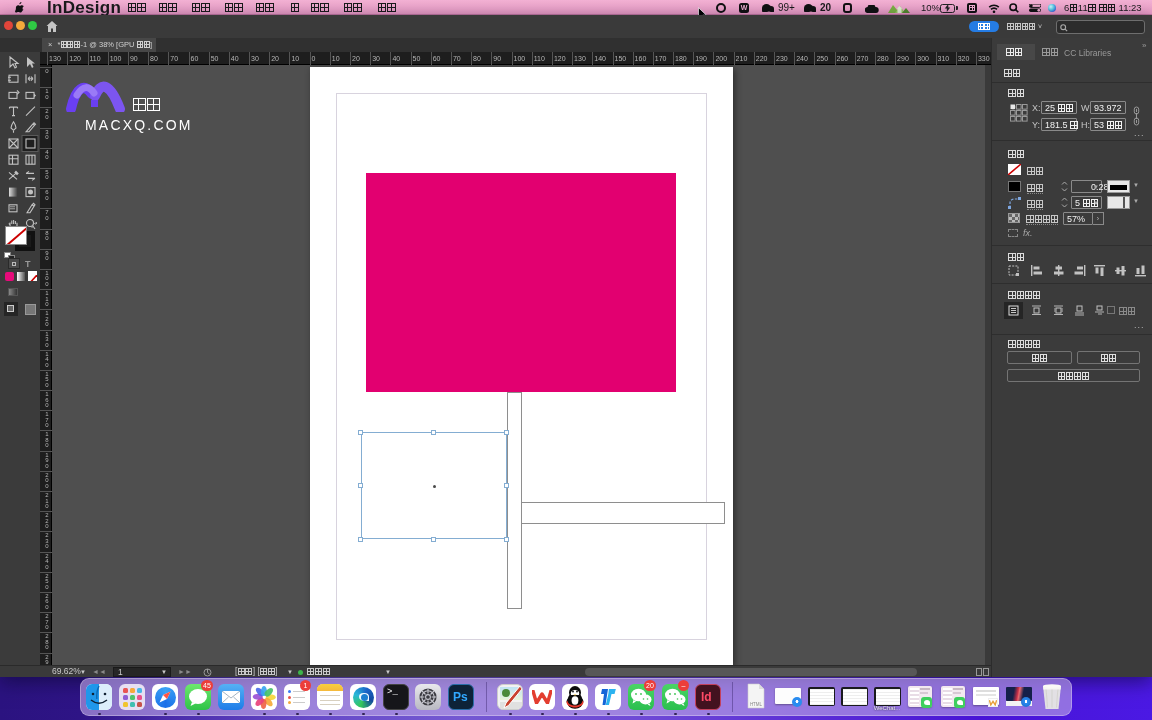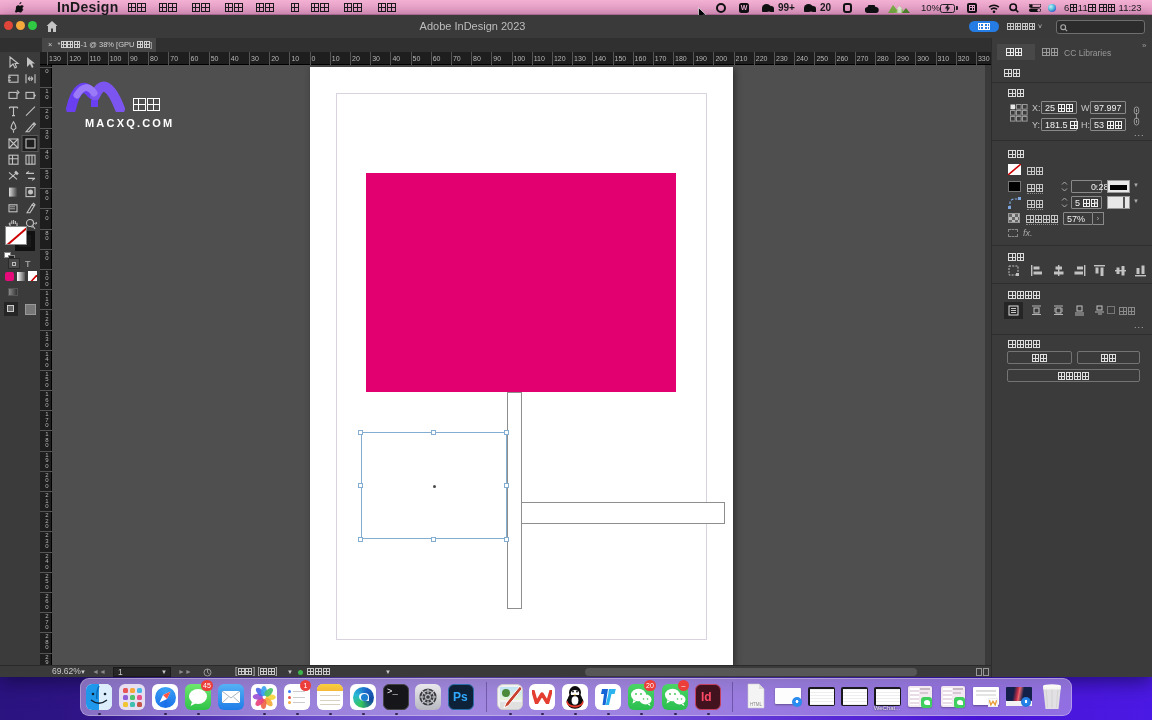--- a/index.html
+++ b/index.html
@@ -5,35 +5,35 @@
 .a{position:absolute}
 .g{display:inline-block;width:.8em;height:.82em;border:1px solid currentColor;position:relative;vertical-align:-.08em;margin:0 .05em}
 .g:before{content:"";position:absolute;left:0;right:0;top:42%;border-top:1px solid currentColor}
 .g:after{content:"";position:absolute;top:0;bottom:0;left:42%;border-left:1px solid currentColor}
 </style></head><body>
 <div class="a" style="left:0;top:0;width:1152px;height:720px;background:linear-gradient(90deg,#2b1380 0%,#2e1486 7%,#4a2cab 15%,#664ac8 27%,#7458d2 40%,#6f4ad6 55%,#5b2ed6 70%,#4814d6 85%,#4b19e4 100%)"></div>
 <div class="a" style="left:0;top:0;width:1152px;height:15px;background:linear-gradient(#f4b2d5,#eb9cc6);box-shadow:inset 0 -1px 0 rgba(150,80,120,.45);color:#1b1b1b;font-size:11px;line-height:15px">
 <svg class="a" style="left:15px;top:2px" width="10" height="11" viewBox="0 0 10 11">
       <path fill="#111" d="M7.1 0c.1.7-.2 1.3-.6 1.8-.4.5-1 .8-1.6.8-.1-.6.2-1.3.6-1.7C5.9.4 6.6.1 7.1 0zM9.3 8.1c-.3.7-.5 1-.9 1.6-.6.9-1.4 2-2.4 2-.9 0-1.1-.6-2.3-.6-1.2 0-1.5.6-2.3.6C.4 11.7-.3 10.7.3 9.8 1 8.7 1 7.5 1 6.5c0-1.9 1.2-2.9 2.4-2.9.9 0 1.4.6 2.1.6.7 0 1.1-.6 2.1-.6.8 0 1.6.4 2.2 1.2-1.9 1-1.6 3.7-.5 4.3z" transform="scale(.9)"></path>
     </svg>
-<b class="a" style="left:57px;font-size:14px;letter-spacing:.3px">InDesign</b>
+<b class="a" style="left:47px;font-size:17px;letter-spacing:.3px">InDesign</b>
 <span class="a" style="left:127px"><i class="g"></i><i class="g"></i></span>
 <span class="a" style="left:158px"><i class="g"></i><i class="g"></i></span>
 <span class="a" style="left:191px"><i class="g"></i><i class="g"></i></span>
 <span class="a" style="left:224px"><i class="g"></i><i class="g"></i></span>
 <span class="a" style="left:255px"><i class="g"></i><i class="g"></i></span>
 <span class="a" style="left:290px"><i class="g"></i></span>
 <span class="a" style="left:310px"><i class="g"></i><i class="g"></i></span>
 <span class="a" style="left:343px"><i class="g"></i><i class="g"></i></span>
 <span class="a" style="left:377px"><i class="g"></i><i class="g"></i></span>
 <div class="a" style="left:716px;top:3px;width:10px;height:10px;border:2.6px solid #111;border-radius:50%"></div>
 <div class="a" style="left:739px;top:2.5px;width:10px;height:10px;background:#111;border-radius:2.5px;color:#f3b0d3;font-size:7px;font-weight:bold;text-align:center;line-height:10px">W</div>
 <div class="a" style="left:762px;top:3.5px;width:9px;height:8px;background:#111;border-radius:50% 50% 50% 10%"></div>
     <div class="a" style="left:768px;top:6px;width:6px;height:5.5px;background:#111;border-radius:50% 50% 10% 50%"></div>
-<span class="a" style="left:778px;font-size:10px;font-weight:bold">99+</span>
+<span class="a" style="left:778px;font-size:10px;font-weight:normal">99+</span>
 <div class="a" style="left:804px;top:3.5px;width:9px;height:8px;background:#111;border-radius:50% 50% 50% 10%"></div>
     <div class="a" style="left:810px;top:6px;width:6px;height:5.5px;background:#111;border-radius:50% 50% 10% 50%"></div>
 <span class="a" style="left:820px;font-size:10px;font-weight:bold">20</span>
 <div class="a" style="left:843px;top:2.5px;width:9px;height:10px;border:2.6px solid #111;border-radius:3px"></div>
 <svg class="a" style="left:865px;top:4.5px" width="14" height="8" viewBox="0 0 14 8">
       <path fill="#111" d="M3 8a3 3 0 0 1-.4-6A4 4 0 0 1 10.4 2 2.8 2.8 0 0 1 11 8z"></path>
     </svg>
 <svg class="a" style="left:888px;top:3.5px" width="22" height="9" viewBox="0 0 22 9">
       <path fill="#7cb342" d="M0 9 5 1l4 5 2 3z"></path>
       <path fill="#9ccc65" d="M7 9l5-7 5 7z"></path>
@@ -69,21 +69,20 @@
     </svg>
 </div>
 <div class="a" style="left:0;top:15px;width:1152px;height:662px;background:#3a3a3a;box-shadow:0 5px 18px rgba(10,5,40,.55)"></div>
 <div class="a" style="left:0;top:15px;width:1152px;height:23px;background:#3a3a3a">
 <div class="a" style="left:4px;top:6px;width:9px;height:9px;border-radius:50%;background:#e0453a"></div>
 <div class="a" style="left:16px;top:6px;width:9px;height:9px;border-radius:50%;background:#f5a93b"></div>
 <div class="a" style="left:28px;top:6px;width:9px;height:9px;border-radius:50%;background:#2fc944"></div>
 <svg class="a" style="left:46px;top:6px" width="12" height="11" viewBox="0 0 11 11">
       <path fill="#c4c4c4" d="M5.5 0 0 5h1.5v6h3V7.5h2V11h3V5H11z"></path>
     </svg>
-<div class="a" style="left:0;width:945px;text-align:center;font-size:11px;line-height:23px;color:#bdbdbd">Adobe InDesign 2023</div>
 <div class="a" style="left:969px;top:6px;width:30px;height:11px;border-radius:6px;background:#257ce4;color:#fff;font-size:7.5px;text-align:center;line-height:11px;letter-spacing:0"><i class="g"></i><i class="g"></i></div>
 <span class="a" style="left:1007px;top:7px;font-size:8px;color:#c6c6c6"><i class="g"></i><i class="g"></i><i class="g"></i><i class="g"></i> <span style="font-size:7px">˅</span></span>
 <div class="a" style="left:1056px;top:4.5px;width:89px;height:14px;background:#2c2c2c;border:1px solid #6e6e6e;border-radius:3px">
       <svg class="a" style="left:3px;top:3px" width="8" height="8" viewBox="0 0 10 10">
         <circle cx="4" cy="4" r="3" fill="none" stroke="#aaa" stroke-width="1.4"></circle>
         <path d="M6.3 6.3 9 9" stroke="#aaa" stroke-width="1.4"></path>
       </svg>
     </div>
 </div>
 <div class="a" style="left:0;top:38px;width:991px;height:14px;background:#303030"></div>
@@ -245,21 +244,21 @@
 <div class="a" style="left:40px;top:652.5px;width:12px;height:1px;background:#555"></div>
 <div class="a" style="left:43px;top:654.5px;font-size:6px;color:#b5b5b5;line-height:5.5px;width:8px;text-align:center">2<br>9<br>0</div>
 <div class="a" style="left:52px;top:65px;width:933px;height:600px;background:#4f4f4f;overflow:hidden">
 <svg class="a" style="left:13px;top:14px" width="62" height="33" viewBox="0 0 62 33">
       <path fill="none" stroke="#6a3ff2" stroke-width="10" stroke-linecap="round" d="M6 30 C 11 8, 19 4, 27 15"></path>
       <path fill="none" stroke="#7c55f0" stroke-width="10" stroke-linecap="round" d="M30 17 C 36 2, 45 4, 55 30"></path>
       <path fill="none" stroke="#9a7af6" stroke-width="7" stroke-linecap="round" d="M12 16 C 18 6, 24 7, 29 14"></path>
       <rect x="26" y="21" width="7" height="7" fill="#6a3ff2"></rect>
     </svg>
 <span class="a" style="left:80px;top:31px;color:#fff;font-size:16px;font-weight:bold"><i class="g"></i><i class="g"></i></span>
-<span class="a" style="left:33px;top:52px;color:#fff;font-size:11px;font-weight:bold;letter-spacing:2.2px">MACXQ.COM</span>
+<span class="a" style="left:33px;top:52px;color:#fff;font-size:14px;font-weight:normal;letter-spacing:2.2px">MACXQ.COM</span>
 <div class="a" style="left:258px;top:2px;width:423px;height:599px;background:#fff;box-shadow:2px 2px 7px rgba(0,0,0,.45)"></div>
 <div class="a" style="left:284px;top:28px;width:371px;height:547px;border:1px solid #d8d3de"></div>
 <div class="a" style="left:454.5px;top:327px;width:15px;height:217px;background:#fff;border:1px solid #8e8e8e"></div>
 <div class="a" style="left:468.5px;top:437px;width:204px;height:22px;background:#fff;border:1px solid #8e8e8e"></div>
 <div class="a" style="left:314px;top:108px;width:310px;height:219px;background:#e20070"></div>
 <div class="a" style="left:308.5px;top:367px;width:146px;height:107px;border:1px solid #84add2"></div>
 <div class="a" style="left:306px;top:364.5px;width:5px;height:5px;background:#fff;border:1px solid #84add2"></div>
 <div class="a" style="left:306px;top:418px;width:5px;height:5px;background:#fff;border:1px solid #84add2"></div>
 <div class="a" style="left:306px;top:471.5px;width:5px;height:5px;background:#fff;border:1px solid #84add2"></div>
 <div class="a" style="left:379px;top:364.5px;width:5px;height:5px;background:#fff;border:1px solid #84add2"></div>
@@ -415,21 +414,21 @@
 <rect x="6.5" y="6.5" width="4.6" height="4.6" fill="none" stroke="#9a9a9a"></rect>
 <rect x="12.5" y="6.5" width="4.6" height="4.6" fill="none" stroke="#9a9a9a"></rect>
 <rect x="0.5" y="12.5" width="4.6" height="4.6" fill="none" stroke="#9a9a9a"></rect>
 <rect x="6.5" y="12.5" width="4.6" height="4.6" fill="none" stroke="#9a9a9a"></rect>
 <rect x="12.5" y="12.5" width="4.6" height="4.6" fill="none" stroke="#9a9a9a"></rect>
 <path d="M5 3h2M11 3h2M5 9h2M11 9h2M5 15h2M11 15h2M3 5v2M3 11v2M9 5v2M9 11v2M15 5v2M15 11v2" stroke="#9a9a9a" stroke-width=".7"></path>
     </svg>
 <span class="a" style="left:40px;top:65px">X:</span>
 <div class="a" style="left:49px;top:63px;width:36px;height:13px;border:1px solid #8a8a8a;border-radius:1px;color:#f2f2f2;line-height:12px"><span style="margin-left:3px;white-space:nowrap">25 <i class="g"></i><i class="g"></i></span></div>
 <span class="a" style="left:89px;top:65px">W:</span>
-<div class="a" style="left:98px;top:63px;width:36px;height:13px;border:1px solid #8a8a8a;border-radius:1px;color:#f2f2f2;line-height:12px"><span style="margin-left:3px;white-space:nowrap">97.997</span></div>
+<div class="a" style="left:98px;top:63px;width:36px;height:13px;border:1px solid #8a8a8a;border-radius:1px;color:#f2f2f2;line-height:12px"><span style="margin-left:3px;white-space:nowrap">93.972</span></div>
 <span class="a" style="left:40px;top:82px">Y:</span>
 <div class="a" style="left:49px;top:80px;width:36px;height:13px;border:1px solid #8a8a8a;border-radius:1px;color:#f2f2f2;line-height:12px"><span style="margin-left:3px;white-space:nowrap">181.5 <i class="g" style="margin-right:-6px"></i></span></div>
 <span class="a" style="left:89px;top:82px">H:</span>
 <div class="a" style="left:98px;top:80px;width:36px;height:13px;border:1px solid #8a8a8a;border-radius:1px;color:#f2f2f2;line-height:12px"><span style="margin-left:3px;white-space:nowrap">53 <i class="g"></i><i class="g"></i></span></div>
 <svg class="a" style="left:140px;top:68px" width="9" height="20" viewBox="0 0 9 20">
       <path d="M4.5 6V3a2.6 2.6 0 0 1 0-.1M4.5 14v3" stroke="#999" fill="none"></path>
       <rect x="2.3" y="1" width="4.4" height="7" rx="2.2" fill="none" stroke="#999"></rect>
       <rect x="2.3" y="12" width="4.4" height="7" rx="2.2" fill="none" stroke="#999"></rect>
       <path d="M4.5 7v6" stroke="#999"></path>
     </svg>

